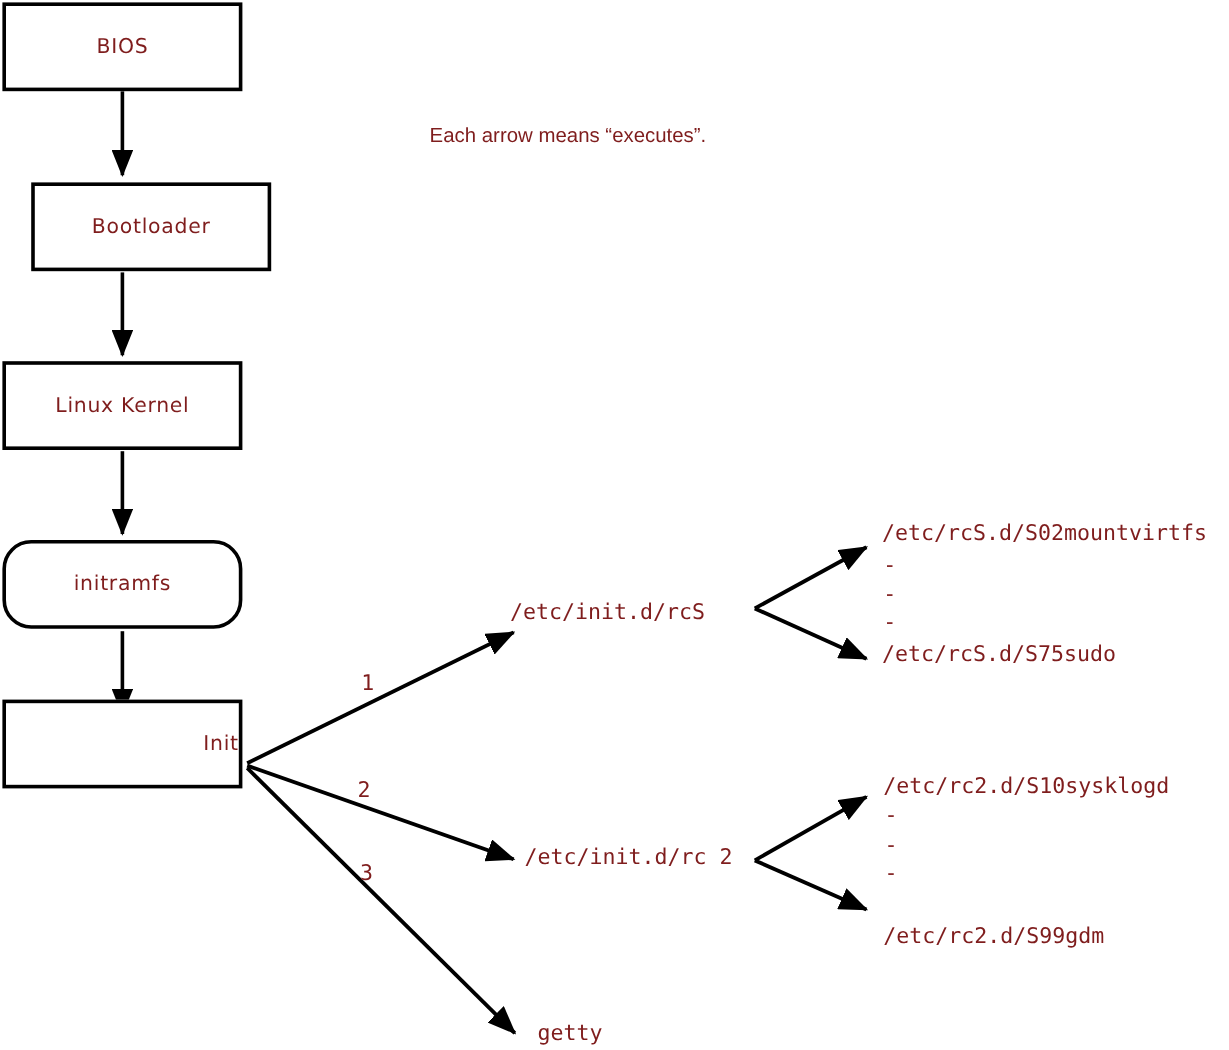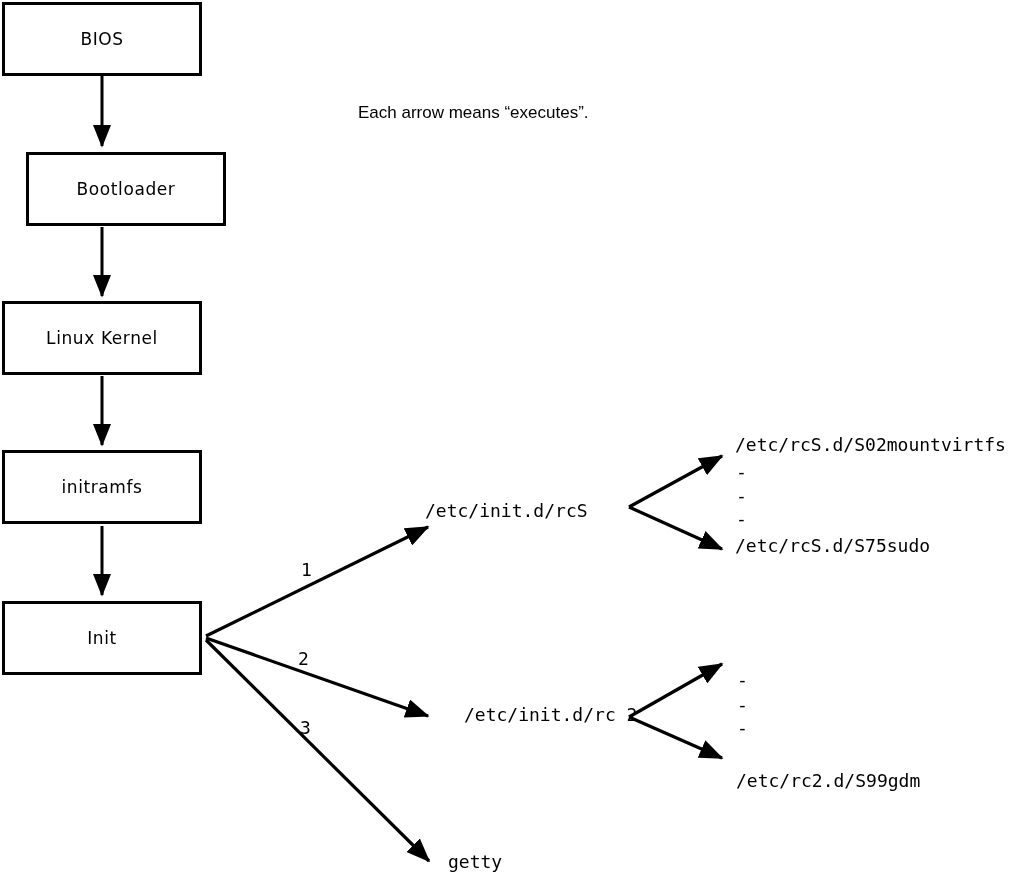--- a/index.html
+++ b/index.html
@@ -7,21 +7,21 @@
     padding: 0;
     background: #ffffff;
   }
   .canvas {
     position: relative;
     width: 1024px;
     height: 875px;
     background: #ffffff;
     overflow: hidden;
     font-family: "DejaVu Sans", sans-serif;
-    color: #000000;
+    color: #7f1d1d;
   }
   .arrow-layer {
     position: absolute;
     left: 0;
     top: 0;
     width: 1024px;
     height: 875px;
   }
   .box {
     position: absolute;
@@ -34,40 +34,40 @@
     display: flex;
     align-items: center;
     justify-content: center;
     font-size: 17px;
     letter-spacing: 0.6px;
     font-family: "DejaVu Sans", sans-serif;
   }
   .box-bios       { top: 2px; }
   .box-bootloader { top: 152px; margin-left: 24px; }
   .box-kernel     { top: 301px; align-items: center; }
-  .box-initramfs  { top: 450px; }
-  .box-init       { top: 601px; }
+  .box-initramfs  { top: 450px; border-radius: 24px; }
+  .box-init       { top: 583px; justify-content: flex-end; }
 
   .note {
     position: absolute;
     left: 358px;
     top: 103px;
     font-size: 17px;
     font-family: Liberation Sans, sans-serif;
     white-space: nowrap;
   }
   .mono {
     position: absolute;
     font-family: "DejaVu Sans Mono", monospace;
     font-size: 18px;
     line-height: 22px;
     white-space: nowrap;
   }
   .lbl-rcs   { left: 425px; top: 500px; }
-  .lbl-rc2   { left: 464px; top: 704px; text-align: center; }
+  .lbl-rc2   { left: 437px; top: 704px; text-align: center; }
   .lbl-getty { left: 448px; top: 851px; }
 
   .num-1 { left: 301px; top: 559px; }
   .num-2 { left: 298px; top: 648px; }
   .num-3 { left: 300px; top: 717px; }
 
   .rcs-c0 { left: 735px; top: 434px; }
   .rcs-c1 { left: 736px; top: 461px; }
   .rcs-c2 { left: 736px; top: 485px; }
   .rcs-c3 { left: 736px; top: 508px; }
@@ -132,18 +132,19 @@
   <div class="mono lbl-rcs">/etc/init.d/rcS</div>
   <div class="mono lbl-rc2">/etc/init.d/rc 2</div>
   <div class="mono lbl-getty">getty</div>
 
   <div class="mono rcs-c0">/etc/rcS.d/S02mountvirtfs</div>
   <div class="mono rcs-c1">-</div>
   <div class="mono rcs-c2">-</div>
   <div class="mono rcs-c3">-</div>
   <div class="mono rcs-c4">/etc/rcS.d/S75sudo</div>
 
+  <div class="mono rc2-c0">/etc/rc2.d/S10sysklogd</div>
   <div class="mono rc2-c1">-</div>
   <div class="mono rc2-c2">-</div>
   <div class="mono rc2-c3">-</div>
   <div class="mono rc2-c4">/etc/rc2.d/S99gdm</div>
 
 </div>
 
 </body></html>

